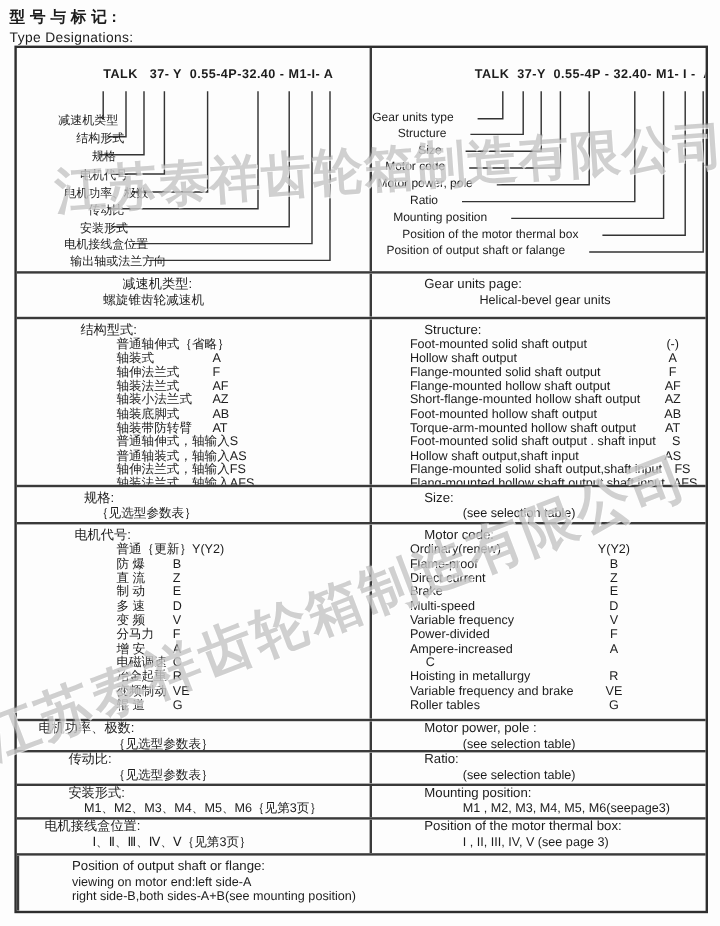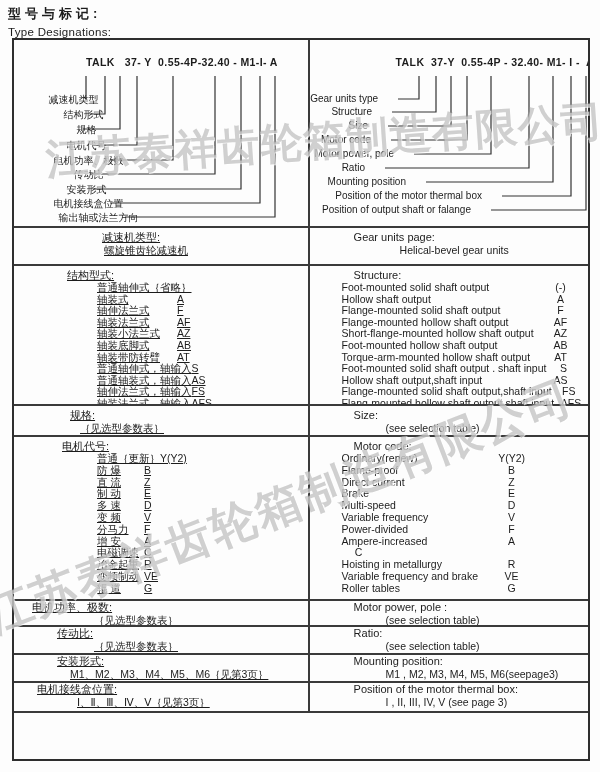--- a/index.html
+++ b/index.html
@@ -23,21 +23,21 @@
   .wm2{font-size:46px;letter-spacing:2px;left:-12px;top:588px;transform:rotate(-21deg);transform-origin:left center;}
 
   
   .tbl{
     position:absolute;left:12px;top:38px;width:578px;
     border:2px solid #2e2e2e;background:transparent;box-sizing:border-box;
   }
   .row{display:flex;box-sizing:border-box;border-top:2px solid #3a3a3a;overflow:hidden;}
   .row:first-child{border-top:none;}
   .cell{box-sizing:border-box;overflow:hidden;position:relative;}
-  .cell.zh{width:310px;text-decoration:underline;}
+  .cell.zh{width:310px;}
   .cell.en{width:296px;border-left:2px solid #3a3a3a;}
 
   .sec-diagram{height:186px;}
   .r-type{height:38px;}
   .r-structure{height:140px;}
   .r-size{height:31px;}
   .r-motor{height:164px;}
   .r-power{height:26px;}
   .r-ratio{height:28px;}
   .r-mount{height:28px;}
@@ -50,21 +50,21 @@
   .cell.en .dcode{left:86px;}
   .dlabel{position:absolute;font-size:10px;white-space:nowrap;}
   .dsvg{position:absolute;left:0;top:0;}
 
   
   .ttl{font-size:11px;line-height:13px;white-space:nowrap;}
   .sub{font-size:10.5px;line-height:12px;white-space:nowrap;}
   .pad{padding-top:3px;}
 
   
-  .r-type      .cell.zh .ttl{padding-left:88px;}  .r-type      .cell.zh .sub{padding-left:90px;}
+  .r-type      .cell.zh .ttl{padding-left:88px;}  .r-type      .cell.zh .sub{padding-left:72px;}
   .r-structure .cell.zh .ttl{padding-left:53px;}
   .r-size      .cell.zh .ttl{padding-left:56px;}  .r-size      .cell.zh .sub{padding-left:66px;}
   .r-motor     .cell.zh .ttl{padding-left:48px;}
   .r-power     .cell.zh .ttl{padding-left:18px;}  .r-power     .cell.zh .sub{padding-left:80px;}
   .r-ratio     .cell.zh .ttl{padding-left:43px;}  .r-ratio     .cell.zh .sub{padding-left:80px;}
   .r-mount     .cell.zh .ttl{padding-left:43px;}  .r-mount     .cell.zh .sub{padding-left:56px;}
   .r-terminal  .cell.zh .ttl{padding-left:23px;}  .r-terminal  .cell.zh .sub{padding-left:63px;}
   .r-output    .cell.zh .ttl{padding-left:26px;}  .r-output    .cell.zh .sub{padding-left:88px;}
   
   .cell.en .ttl{padding-left:44px;}
@@ -420,15 +420,20 @@
       <div class="ttl">电机接线盒位置:</div>
       <div class="sub">Ⅰ、Ⅱ、Ⅲ、Ⅳ、Ⅴ｛见第3页｝</div>
     </div>
     <div class="cell en">
       <div class="ttl">Position of the motor thermal box:</div>
       <div class="sub">I , II, III, IV, V (see page 3)</div>
     </div>
   </div>
 
   <div class="row r-output">
+    <div class="cell en pad">
+      <div class="ttl">Position of output shaft or flange:</div>
+      <div class="sub">viewing on motor end:left side-A</div>
+      <div class="sub">right side-B,both sides-A+B(see mounting position)</div>
+    </div>
   </div>
 
 </div>
 
 </body></html>

